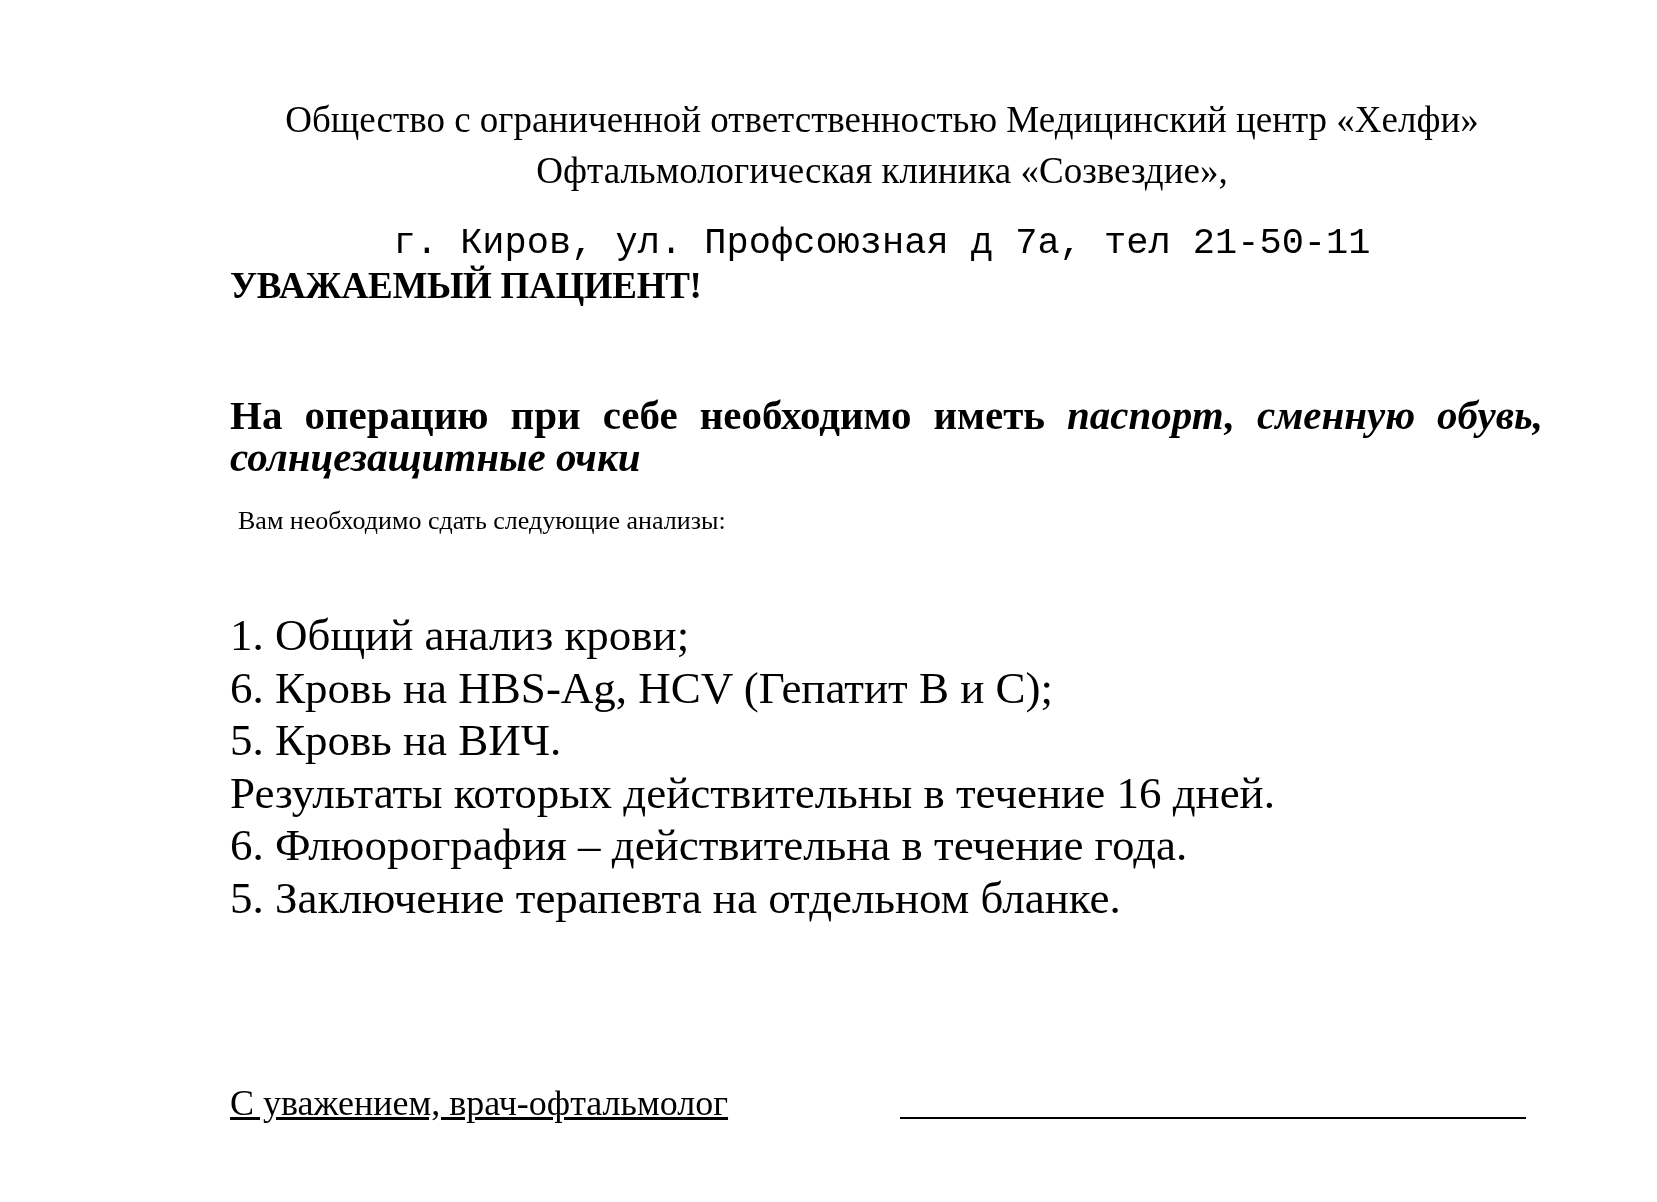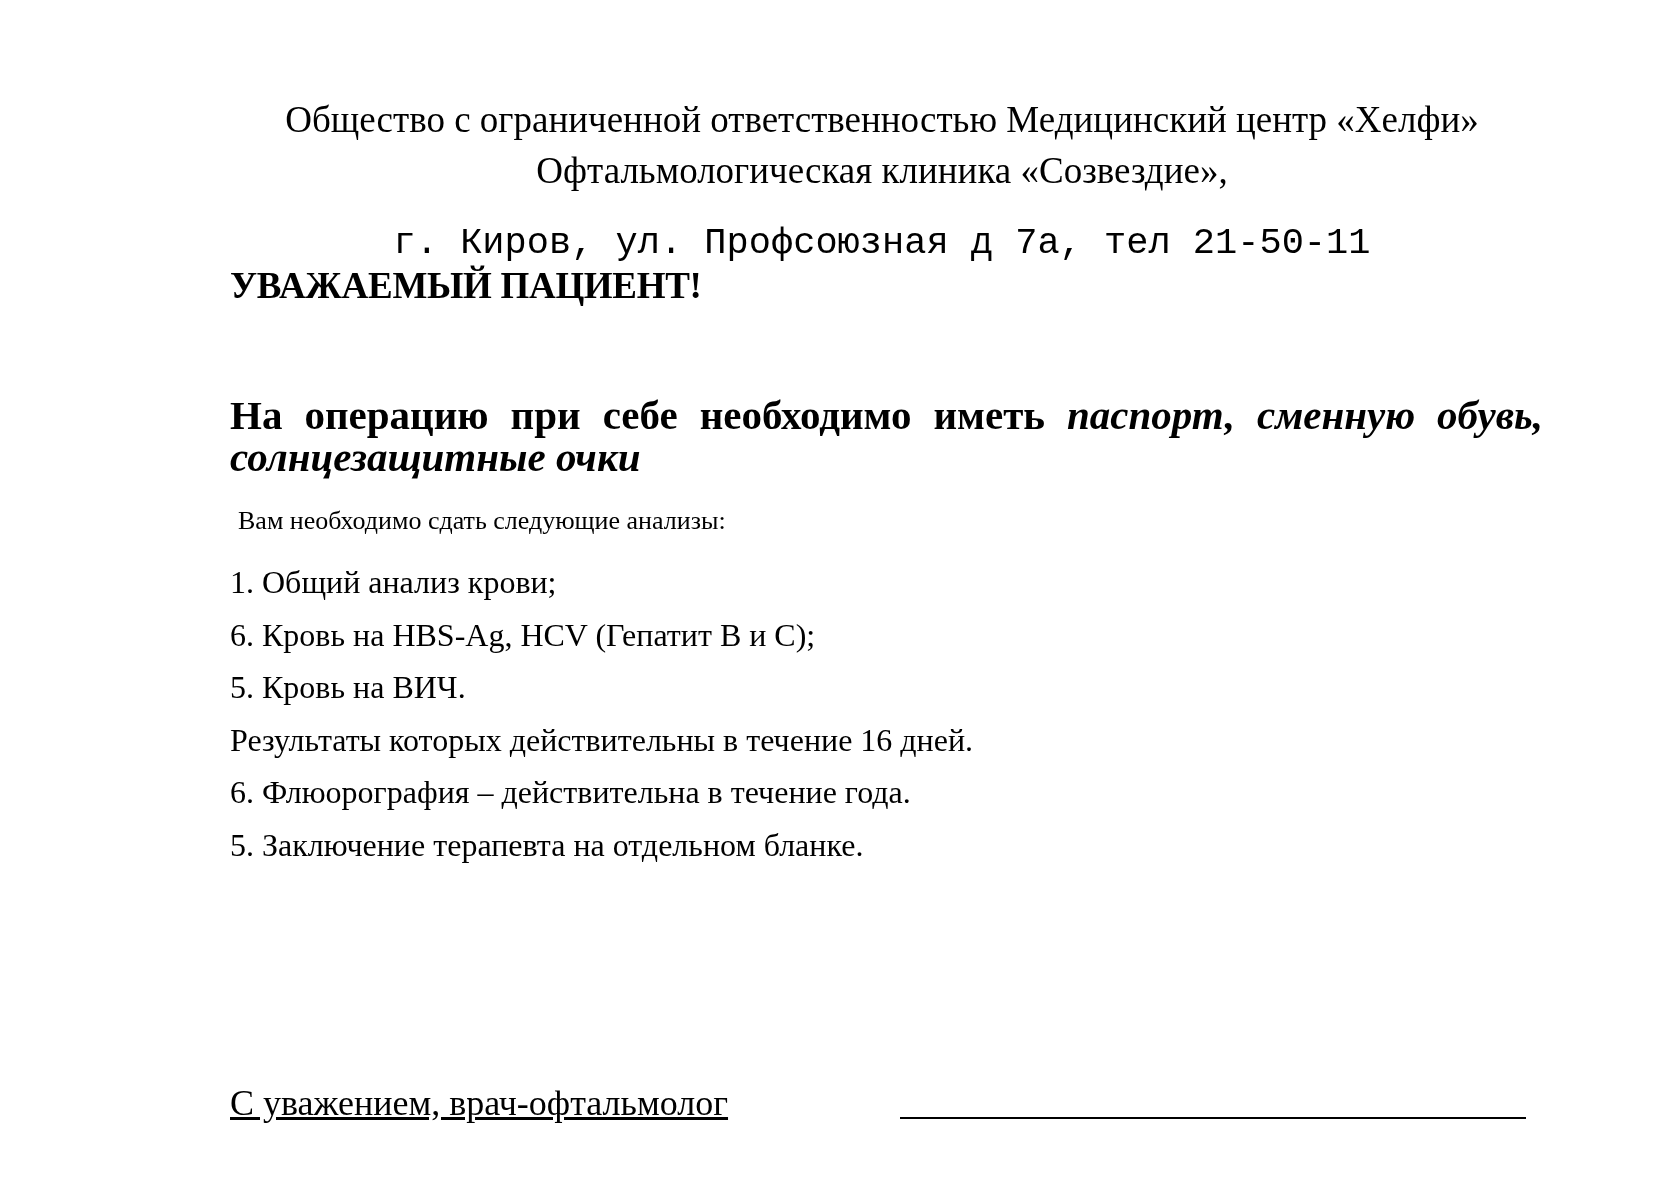--- a/index.html
+++ b/index.html
@@ -64,25 +64,25 @@
       position: absolute;
       left: 238px;
       top: 496px;
       font-size: 26px;
       line-height: 50px;
       white-space: nowrap;
     }
     .tests-list {
       position: absolute;
       left: 230px;
-      top: 556px;
+      top: 609px;
       margin: 0;
       padding: 0;
       list-style: none;
-      font-size: 32px;
+      font-size: 45px;
       line-height: 52.5px;
     }
     .tests-list li {
       white-space: nowrap;
       margin: 0;
       padding: 0;
     }
     .signature {
       position: absolute;
       left: 230px;

